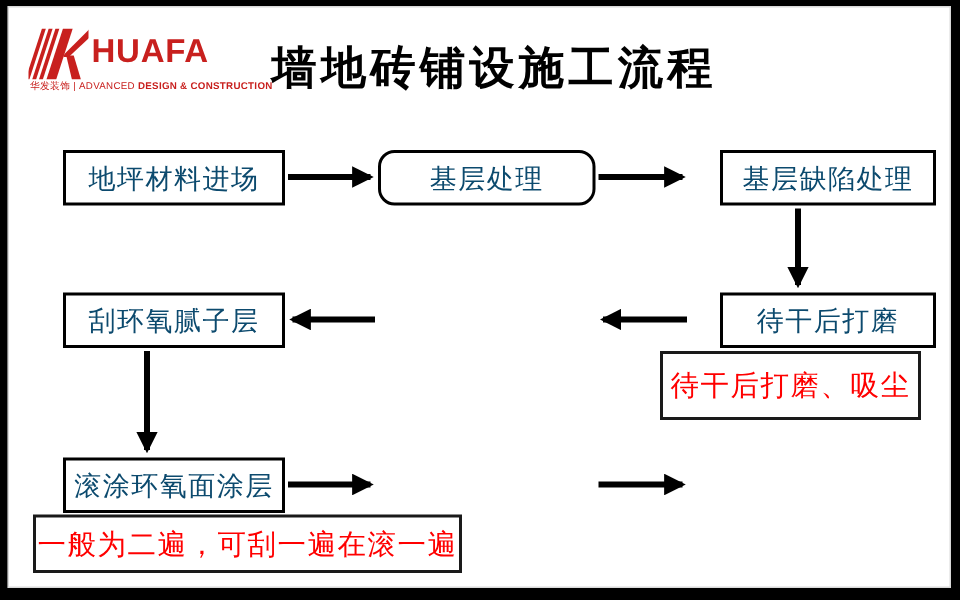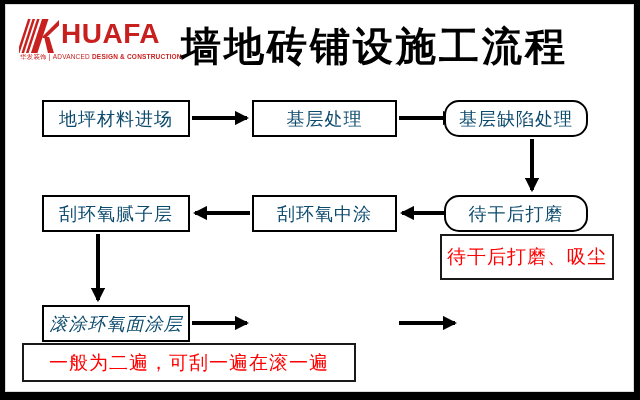--- a/index.html
+++ b/index.html
@@ -19,63 +19,63 @@
     border: solid #000000;
     border-width: 4px 6px 8px 5px;
     box-shadow: inset 0 0 0 1px #d9d9d9;
     z-index: 10;
     pointer-events: none;
   }
   
   .logo-mark { position: absolute; left: 19px; top: 19px; width: 40px; height: 34px; }
   .brand {
     position: absolute; left: 61px; top: 17px;
-    font-size: 28px; font-weight: 800; letter-spacing: 0.5px;
+    font-size: 22px; font-weight: 800; letter-spacing: 0.5px;
     color: #c8201e; line-height: 34px;
   }
   .tagline {
     position: absolute; left: 20px; top: 53px;
     font-size: 6.5px; color: #c8201e; white-space: nowrap;
     letter-spacing: 0.2px;
   }
   .tagline .bold { font-weight: bold; }
   .page-title {
     position: absolute; left: 181px; top: 27px;
-    font-size: 40px; font-weight: bold; color: #000000;
+    font-size: 30px; font-weight: bold; color: #000000;
     letter-spacing: 3px; line-height: 38px; white-space: nowrap;
   }
   
   .node {
     position: absolute;
     height: 37px;
     background: #ffffff;
     border: 2px solid #000000;
     box-sizing: border-box;
     display: flex; align-items: center; justify-content: center;
     font-size: 18px; color: #0c4a6e; letter-spacing: 1px;
     z-index: 2;
   }
   .col-l { left: 42px;  width: 148px; }
-  .col-m { left: 252px; width: 145px; }
-  .col-r { left: 444px; width: 144px; border-radius: 15px; }
+  .col-m { left: 252px; width: 145px; border-radius: 11px; }
+  .col-r { left: 480px; width: 144px; }
   .row-1 { top: 100px; }
   .row-2 { top: 195px; }
-  .row-3 { top: 305px; font-style: italic; }
+  .row-3 { top: 305px; }
   
   .note {
     position: absolute;
     background: #ffffff;
     border: 2px solid #1a1a1a;
     box-sizing: border-box;
     display: flex; align-items: center; justify-content: center;
     color: #ff0000; font-size: 19px; letter-spacing: 1px;
     z-index: 1; white-space: nowrap;
   }
   .note-1 { left: 440px; top: 234px; width: 174px; height: 46px; }
-  .note-2 { left: 22px;  top: 343px; width: 334px; height: 39px; }
+  .note-2 { left: 22px;  top: 343px; width: 286px; height: 39px; }
   
   .arrows {
     position: absolute; inset: 0; width: 640px; height: 400px;
     z-index: 1; pointer-events: none;
   }
 </style>
 </head>
 <body>
 
 <div class="stage">
@@ -110,21 +110,20 @@
       <line x1="192" y1="323" x2="247" y2="323" marker-end="url(#ah)"></line>
       <line x1="399" y1="323" x2="455" y2="323" marker-end="url(#ah)"></line>
     </g>
   </svg>
 
   <div class="node col-l row-1">地坪材料进场</div>
   <div class="node col-m row-1">基层处理</div>
   <div class="node col-r row-1">基层缺陷处理</div>
 
   <div class="node col-l row-2">刮环氧腻子层</div>
-  <div class="node col-m row-2">刮环氧中涂</div>
   <div class="node col-r row-2">待干后打磨</div>
 
   <div class="node col-l row-3">滚涂环氧面涂层</div>
 
   <div class="note note-1">待干后打磨、吸尘</div>
   <div class="note note-2">一般为二遍，可刮一遍在滚一遍</div>
 
   <div class="frame"></div>
 </div>
 

